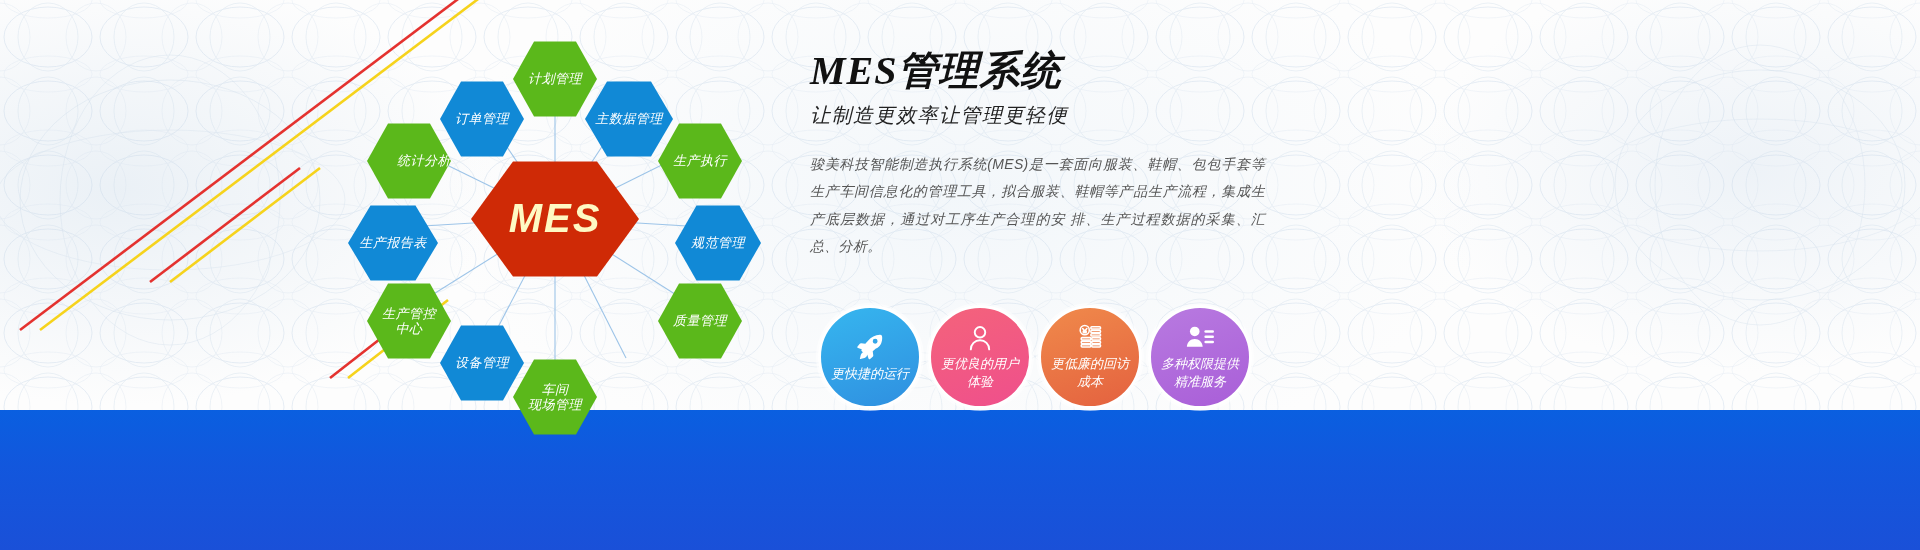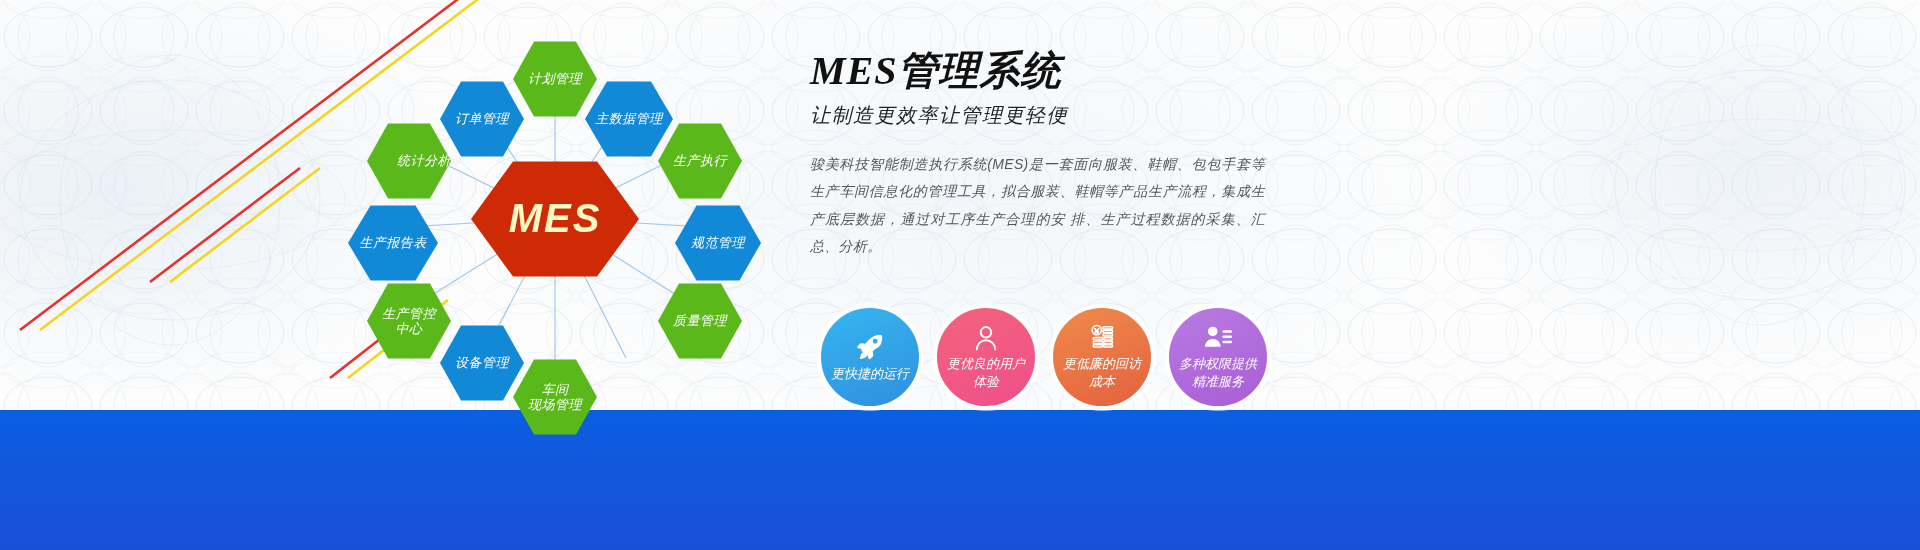--- a/index.html
+++ b/index.html
@@ -54,21 +54,21 @@
   }
   .subtitle {
     font-size:20px; color:#222; margin-top:8px; letter-spacing:1.5px;
   }
   .para {
     margin-top:22px; font-size:14px; color:#555; line-height:1.95;
     letter-spacing:.3px; width:455px; text-align:justify;
   }
 
   
-  .badges { position:absolute; left:818px; top:305px; display:flex; gap:12px; }
+  .badges { position:absolute; left:818px; top:305px; display:flex; gap:6px; }
   .badge {
     width:104px; height:104px; border-radius:50%;
     display:flex; flex-direction:column; align-items:center; justify-content:center;
     color:#fff; font-size:13px; line-height:1.35; text-align:center;
     border:3px solid #ffffff;
     box-shadow:0 0 0 2px rgba(255,255,255,.55);
     position:relative;
   }
   .badge .bicon { margin-bottom:3px; display:block; line-height:0; }
   .badge .blabel { padding:0 8px; }

